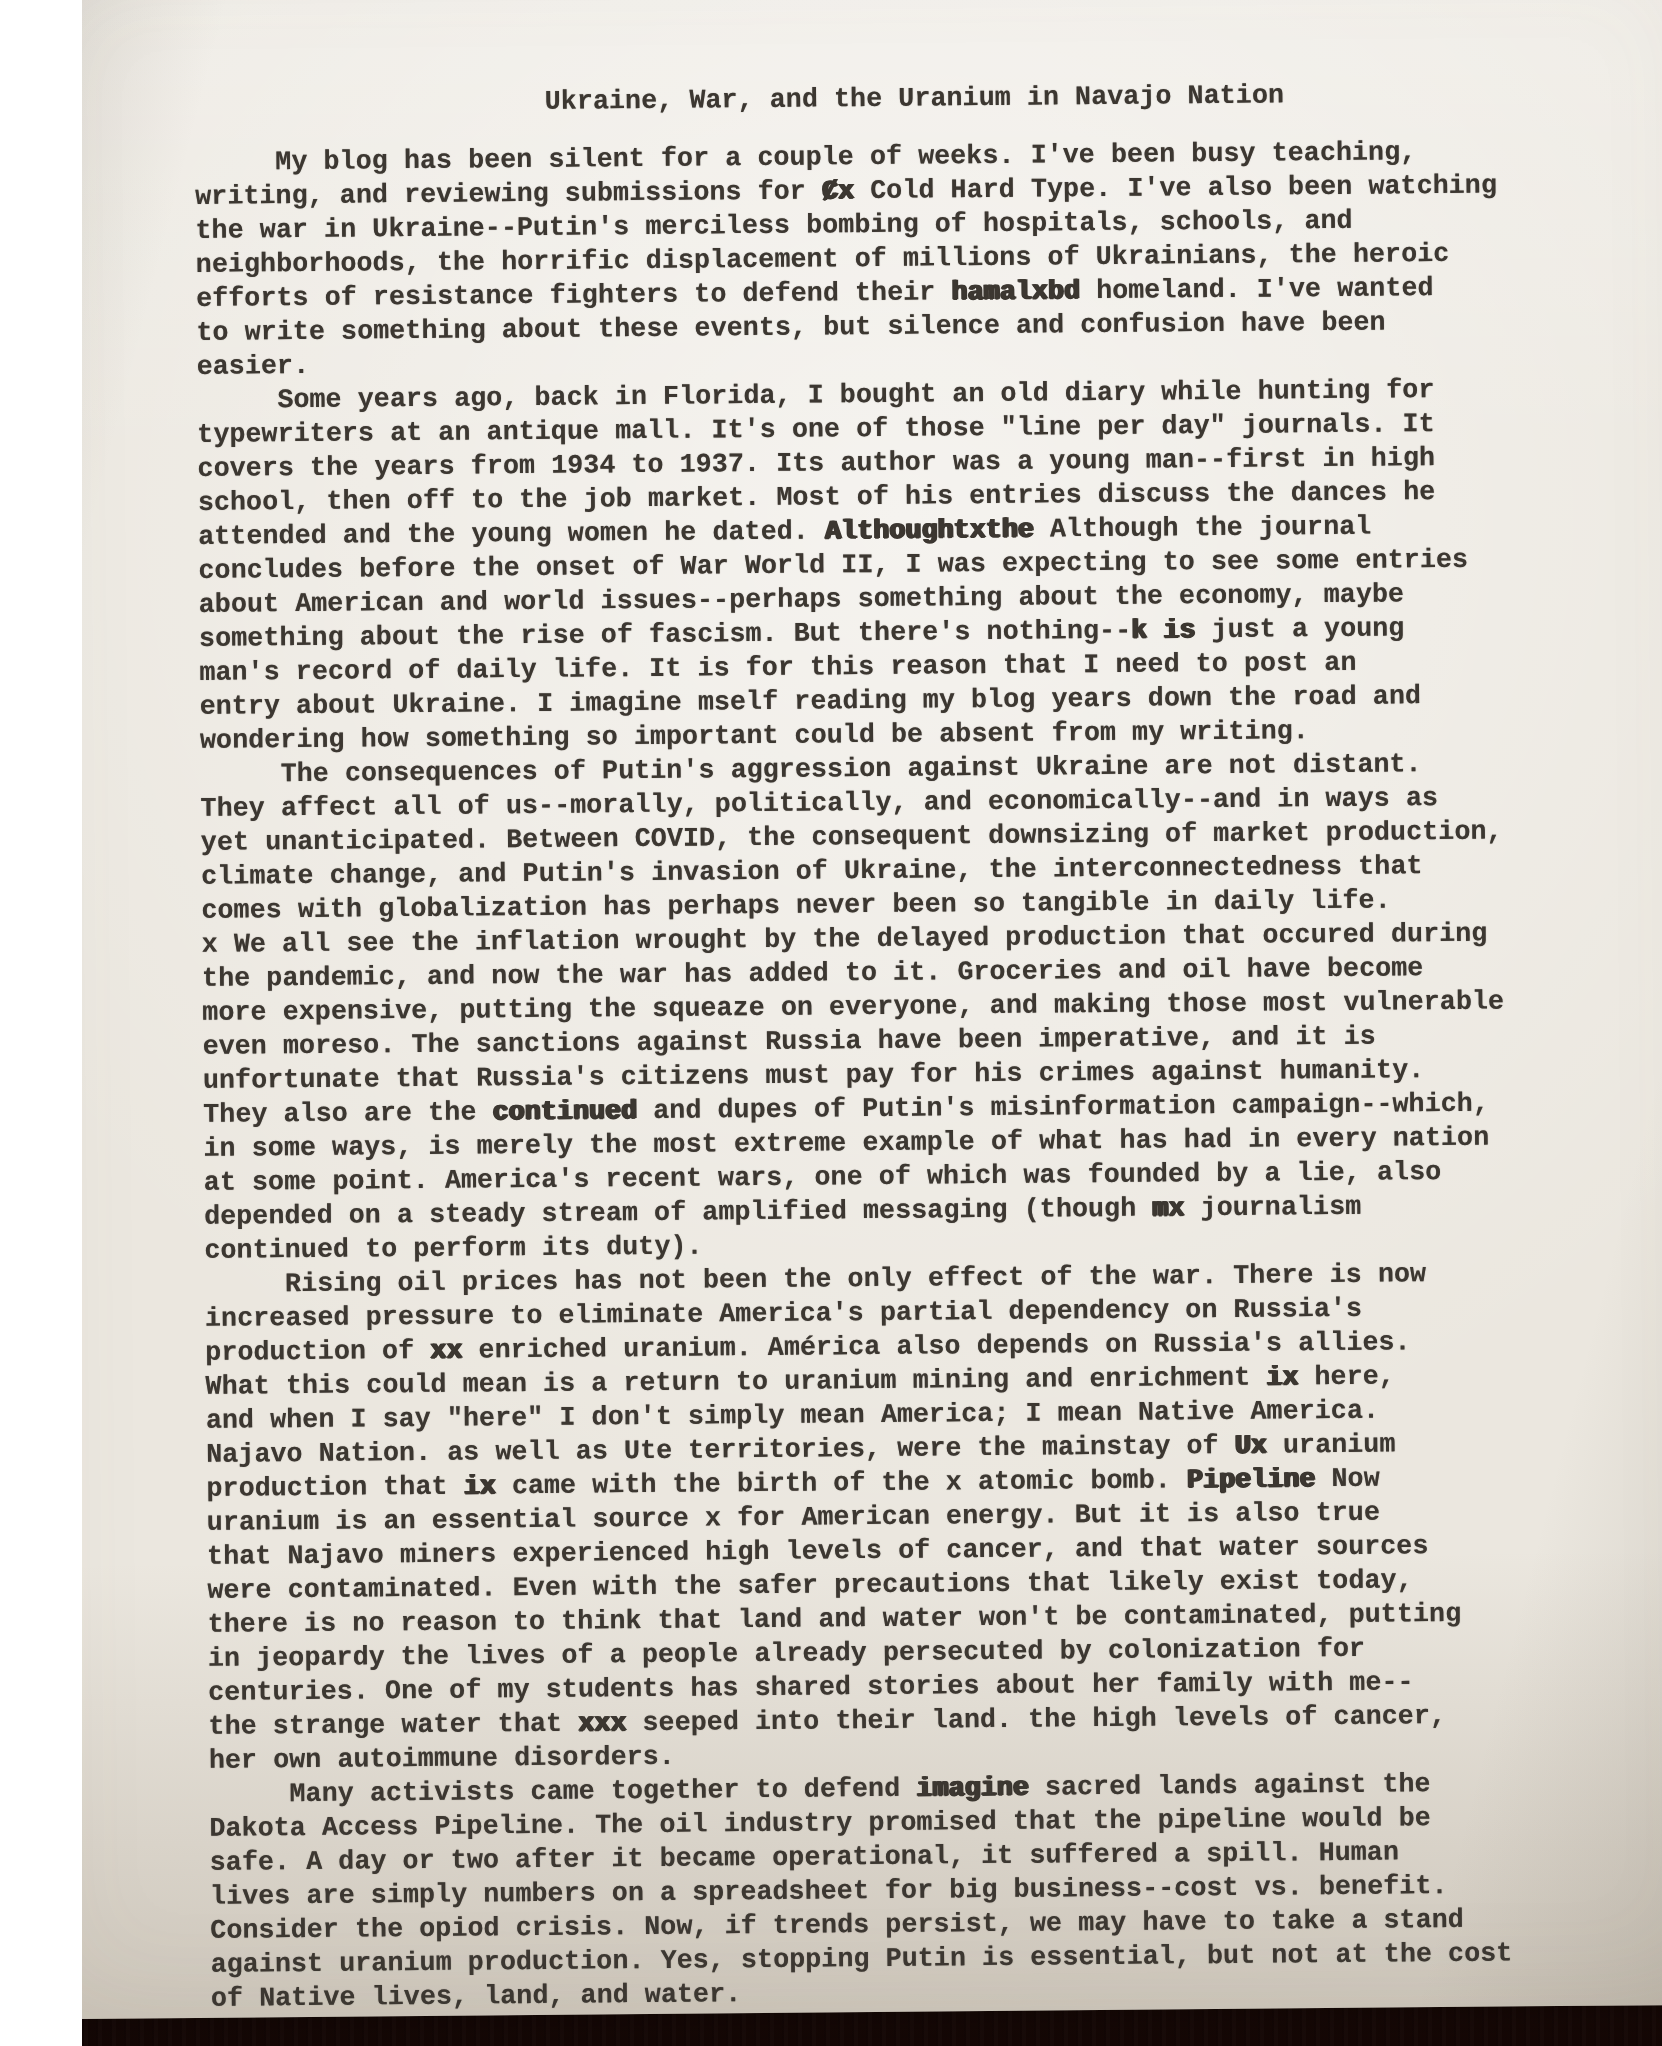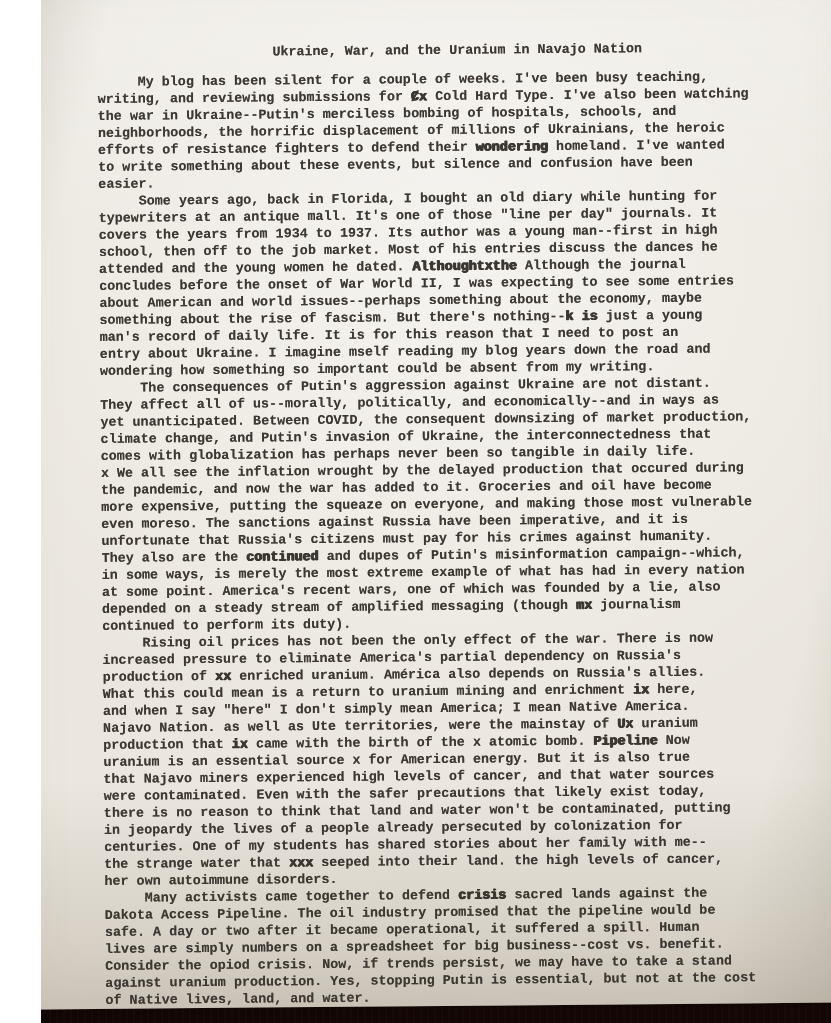--- a/index.html
+++ b/index.html
@@ -64,21 +64,21 @@
 <div class="scene">
   <div class="wood-grain"></div>
   <div class="paper">
     <div class="doc">
       <div class="doc-col">
         <h1 class="title">Ukraine, War, and the Uranium in Navajo Nation</h1>
         <p class="typed">     My blog has been silent for a couple of weeks. I've been busy teaching,
 writing, and reviewing submissions for <span class="xout">Ȼx</span> Cold Hard Type. I've also been watching
 the war in Ukraine--Putin's merciless bombing of hospitals, schools, and
 neighborhoods, the horrific displacement of millions of Ukrainians, the heroic
-efforts of resistance fighters to defend their <span class="xout">wondering</span> homeland. I've wanted
+efforts of resistance fighters to defend their <span class="xout">hamalxbd</span> homeland. I've wanted
 to write something about these events, but silence and confusion have been
 easier.</p>
         <p class="typed">     Some years ago, back in Florida, I bought an old diary while hunting for
 typewriters at an antique mall. It's one of those "line per day" journals. It
 covers the years from 1934 to 1937. Its author was a young man--first in high
 school, then off to the job market. Most of his entries discuss the dances he
 attended and the young women he dated. <span class="xout">Althoughtxthe</span> Although the journal
 concludes before the onset of War World II, I was expecting to see some entries
 about American and world issues--perhaps something about the economy, maybe
 something about the rise of fascism. But there's nothing--<span class="xout">k is</span> just a young
@@ -108,21 +108,21 @@
 Najavo Nation. as well as Ute territories, were the mainstay of<span class="xout"> Ux </span>uranium
 production that<span class="xout"> ix </span>came with the birth of the x atomic bomb. <span class="xout">Pipeline</span> Now
 uranium is an essential source x for American energy. But it is also true
 that Najavo miners experienced high levels of cancer, and that water sources
 were contaminated. Even with the safer precautions that likely exist today,
 there is no reason to think that land and water won't be contaminated, putting
 in jeopardy the lives of a people already persecuted by colonization for
 centuries. One of my students has shared stories about her family with me--
 the strange water that<span class="xout"> xxx </span>seeped into their land. the high levels of cancer,
 her own autoimmune disorders.</p>
-        <p class="typed">     Many activists came together to defend <span class="xout">crisis</span> sacred lands against the
+        <p class="typed">     Many activists came together to defend <span class="xout">imagine</span> sacred lands against the
 Dakota Access Pipeline. The oil industry promised that the pipeline would be
 safe. A day or two after it became operational, it suffered a spill. Human
 lives are simply numbers on a spreadsheet for big business--cost vs. benefit.
 Consider the opiod crisis. Now, if trends persist, we may have to take a stand
 against uranium production. Yes, stopping Putin is essential, but not at the cost
 of Native lives, land, and water.</p>
       </div>
     </div>
   </div>
 </div>

